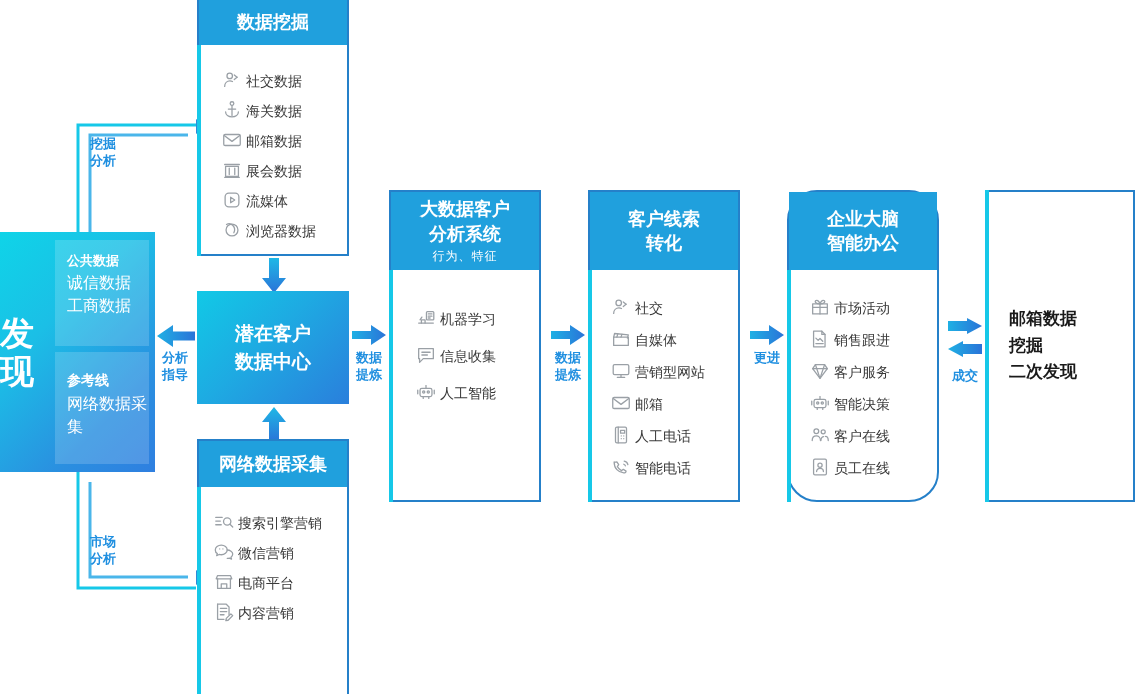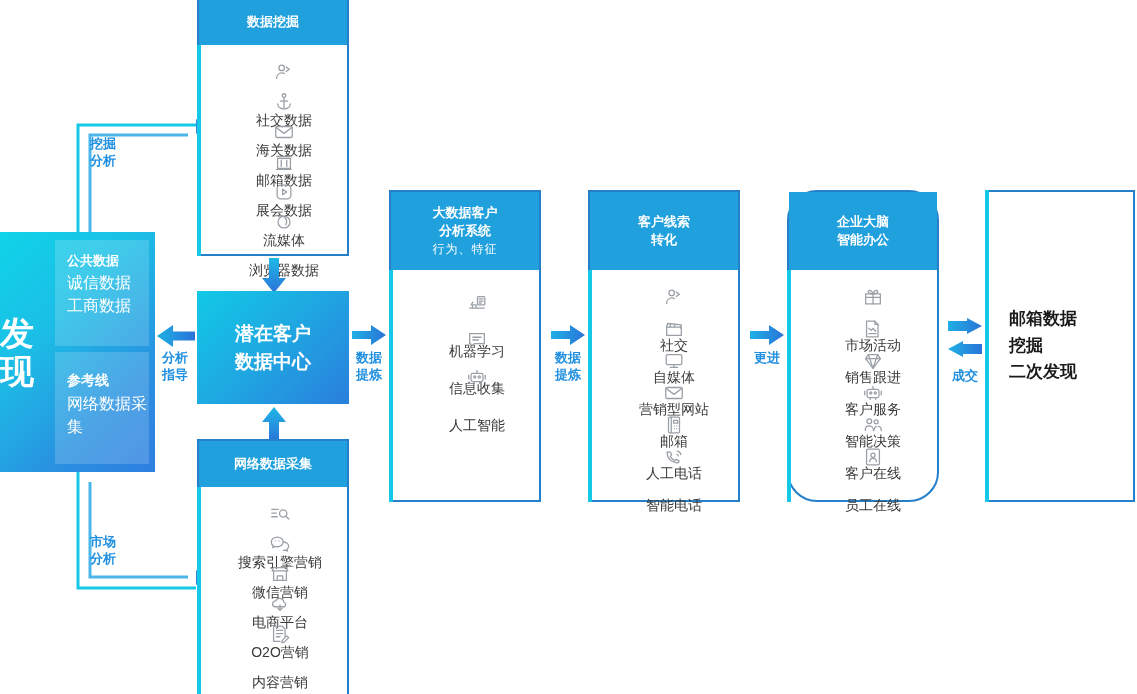--- a/index.html
+++ b/index.html
@@ -36,24 +36,24 @@
   
   .card {
     position: absolute; background: #ffffff;
     border: 2px solid #2580c9;
   }
   .card-head {
     background: #20a0dd; color: #ffffff;
     text-align: center; font-weight: bold;
     display: flex; flex-direction: column; align-items: center; justify-content: center;
   }
-  .card-head .t { font-size: 13px; line-height: 1.35; }
+  .card-head .t { font-size: 18px; line-height: 1.35; }
   .card-head .sub { font-size: 12px; font-weight: normal; margin-top: 2px; letter-spacing: 1px; }
   .card-body { padding: 16px 0 10px 22px; }
-  .row { display: flex; align-items: center; gap: 29px; height: 30px; flex-direction: column; }
+  .row { display: flex; align-items: flex-end; gap: 3px; height: 30px; }
   .row .lab { font-size: 14px; color: #3a3a3a; white-space: nowrap; }
   .ic { width: 22px; height: 22px; flex: 0 0 22px; color: #9aa0a6; display: block; }
   .ic svg { width: 22px; height: 22px; display: block; stroke: #9aa0a6; fill: none; stroke-width: 1.4; stroke-linecap: round; stroke-linejoin: round; }
 
   
   .accent-l {
     position: absolute; left: -2px; width: 4px; background: #16c8e8;
   }
 
   
@@ -249,29 +249,20 @@
               <path d="M3.5 8.5l1.5-3.5h14l1.5 3.5z"></path>
               <path d="M5 8.5V19h14V8.5"></path>
               <path d="M9 19v-5h6v5"></path>
             </svg>
           </span>
         <span class="lab">电商平台</span>
       </div>
       <div class="row">
         <span class="ic">
             <svg viewBox="0 0 24 24">
-              <path d="M7 15a3.2 3.2 0 0 1 .3-6.4 4.6 4.6 0 0 1 8.8 1.2A3 3 0 0 1 17 15z"></path>
-              <path d="M12 13v6M12 19l-2.5-2.5M12 19l2.5-2.5"></path>
-            </svg>
-          </span>
-        <span class="lab">O2O营销</span>
-      </div>
-      <div class="row">
-        <span class="ic">
-            <svg viewBox="0 0 24 24">
               <path d="M5 3.5h9.5l3 3V15"></path>
               <path d="M5 3.5V20h7"></path>
               <path d="M8 8h7M8 11.5h7M8 15h4"></path>
               <path d="M19.5 14l2 2-5 5-2.5.5.5-2.5z"></path>
             </svg>
           </span>
         <span class="lab">内容营销</span>
       </div>
     </div>
   </div>

